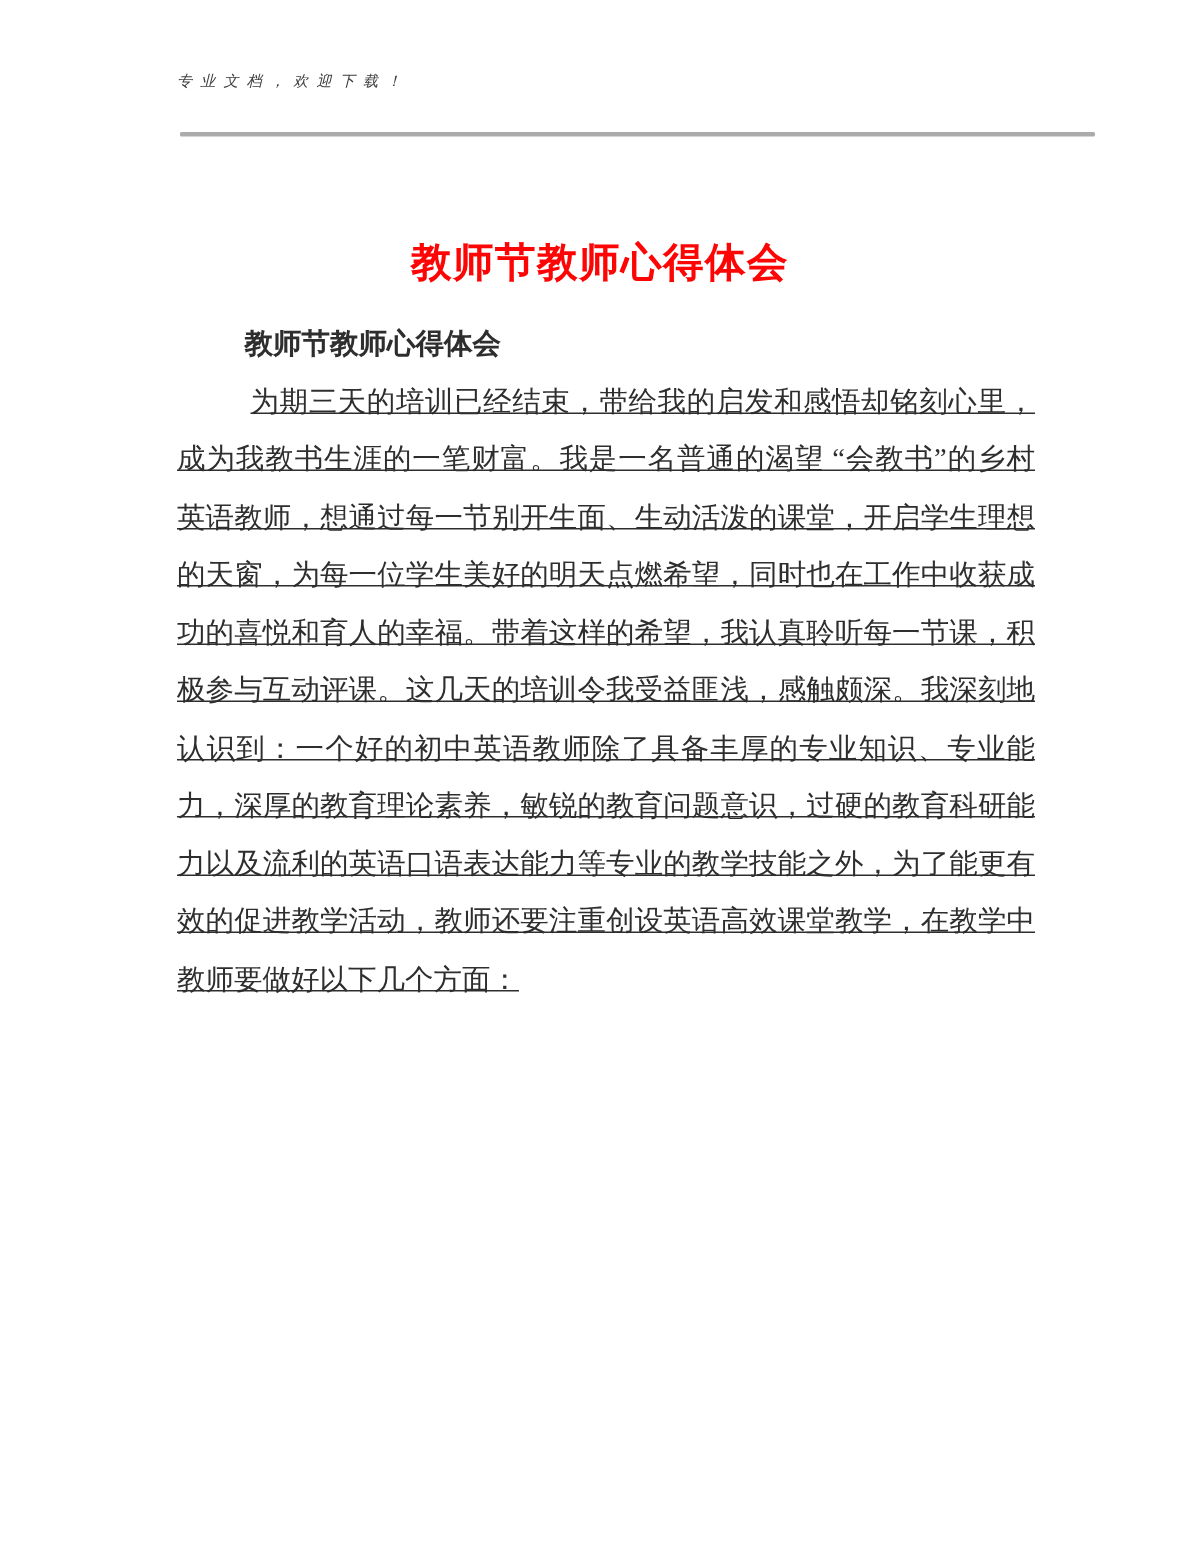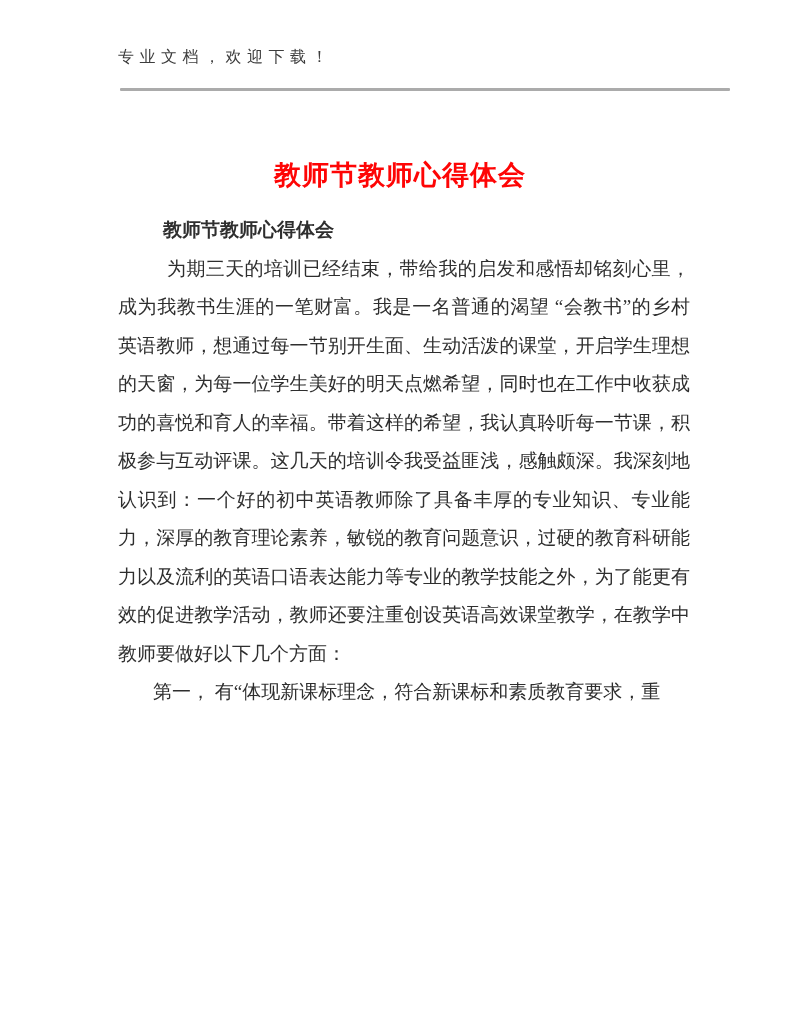--- a/index.html
+++ b/index.html
@@ -12,24 +12,25 @@
     width: 800px;
     height: 1035px;
     background: #ffffff;
     overflow: hidden;
     font-family: "Liberation Serif", serif;
   }
   .header-note {
     position: absolute;
     left: 118px;
     top: 47px;
-    font-size: 16px;
+    font-size: 10px;
     letter-spacing: 5.5px;
     color: var(--text-gray, #3d3d3d);
     white-space: nowrap;
+    font-style: italic;
   }
   .header-divider {
     position: absolute;
     left: 120px;
     top: 88px;
     width: 610px;
     height: 3px;
     background: var(--rule-gray, #ababab);
     border-radius: 1px;
   }
@@ -61,20 +62,21 @@
   .subtitle {
     margin: 0;
     font-size: 19px;
     font-weight: 700;
     color: var(--text-dark, #222222);
     text-indent: 45px;
     font-family: "Liberation Sans", sans-serif;
   }
   .para {
     margin: 0;
+    text-decoration: underline;
   }
   .indent-wide { text-indent: 49px; }
   .indent-narrow { text-indent: 35px; }
 </style>
 </head>
 <body>
 
 <div class="page">
 
   <div class="header-note">专业文档，欢迎下载！</div>
@@ -82,16 +84,15 @@
   <div class="header-divider"></div>
 
   <h1 class="doc-title">教师节教师心得体会</h1>
 
   <div class="content">
     <h2 class="subtitle">教师节教师心得体会</h2>
 
     <p class="para indent-wide">为期三天的培训已经结束，带给我的启发和感悟却铭刻心里，成为我教书生涯的一笔财富。我是一名普通的渴望 “会教书”的乡村英语教师，想通过每一节别开生面、生动活泼的课堂，开启学生理想的天窗，为每一位学生美好的明天点燃希望，同时也在工作中收获成功的喜悦和育人的幸福。带着这样的希望，我认真聆听每一节课，积极参与互动评课。这几天的培训令我受益匪浅，感触颇深。我深刻地认识到：一个好的初中英语教师除了具备丰厚的专业知识、专业能力，深厚的教育理论素养，敏锐的教育问题意识，过硬的教育科研能力以及流利的英语口语表达能力等专业的教学技能之外，为了能更有效的促进教学活动，教师还要注重创设英语高效课堂教学，在教学中教师要做好以下几个方面：</p>
 
 
-    <p class="para indent-narrow">第一， 有“体现新课标理念，符合新课标和素质教育要求，重</p>
   </div>
 
 </div>
 
 </body></html>

